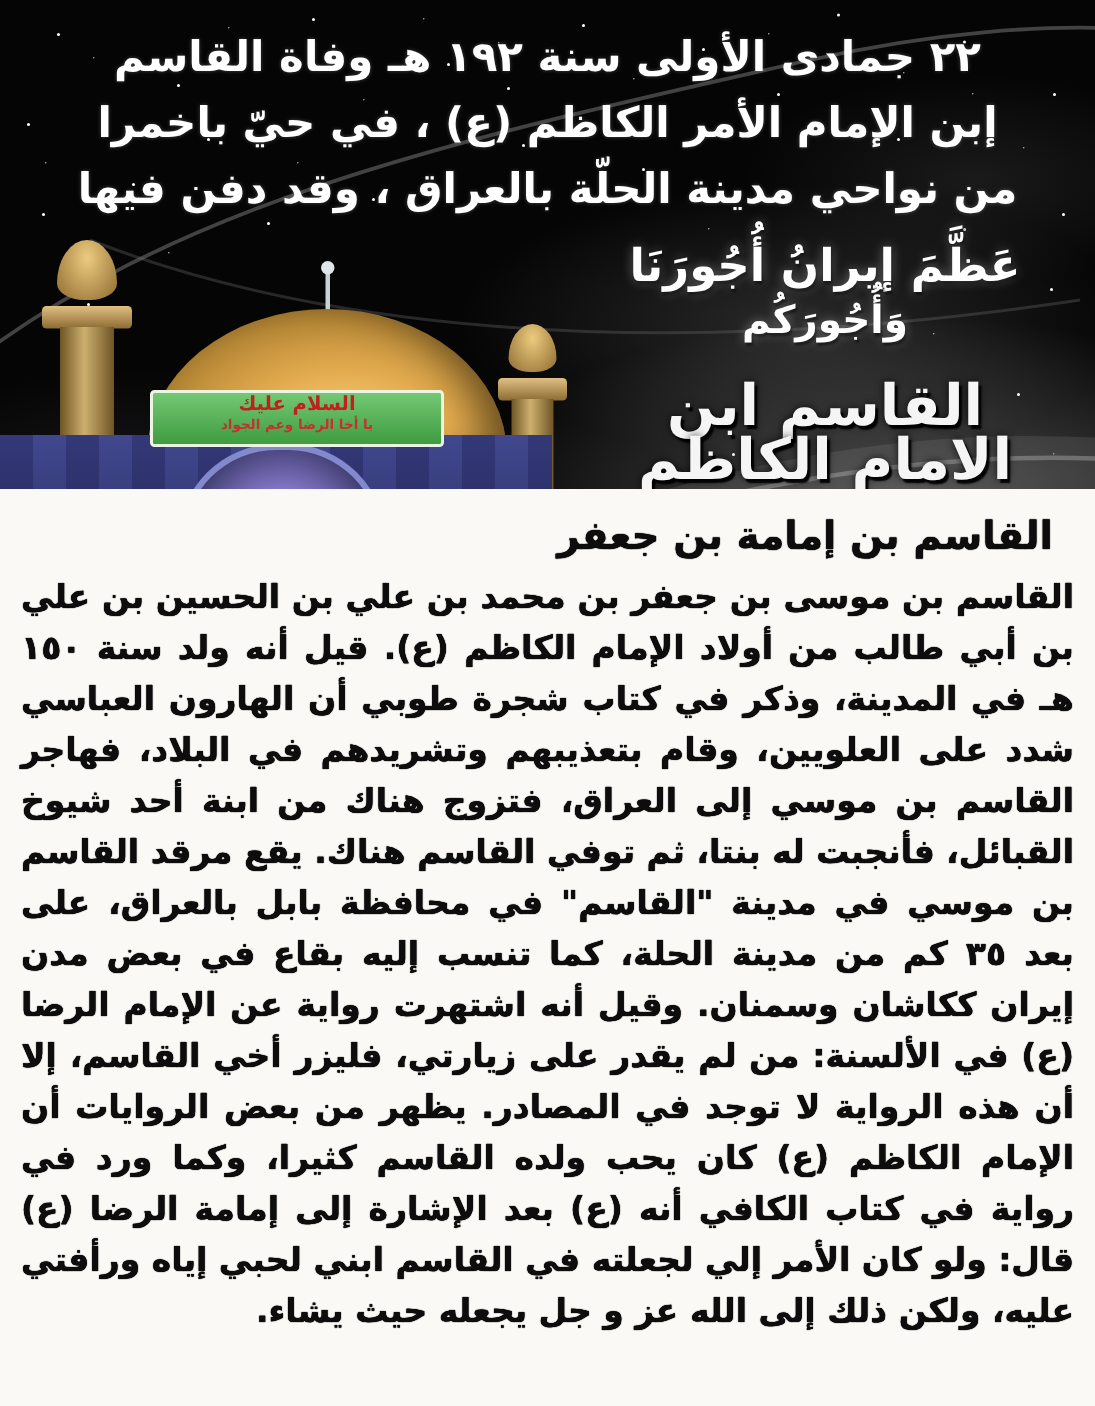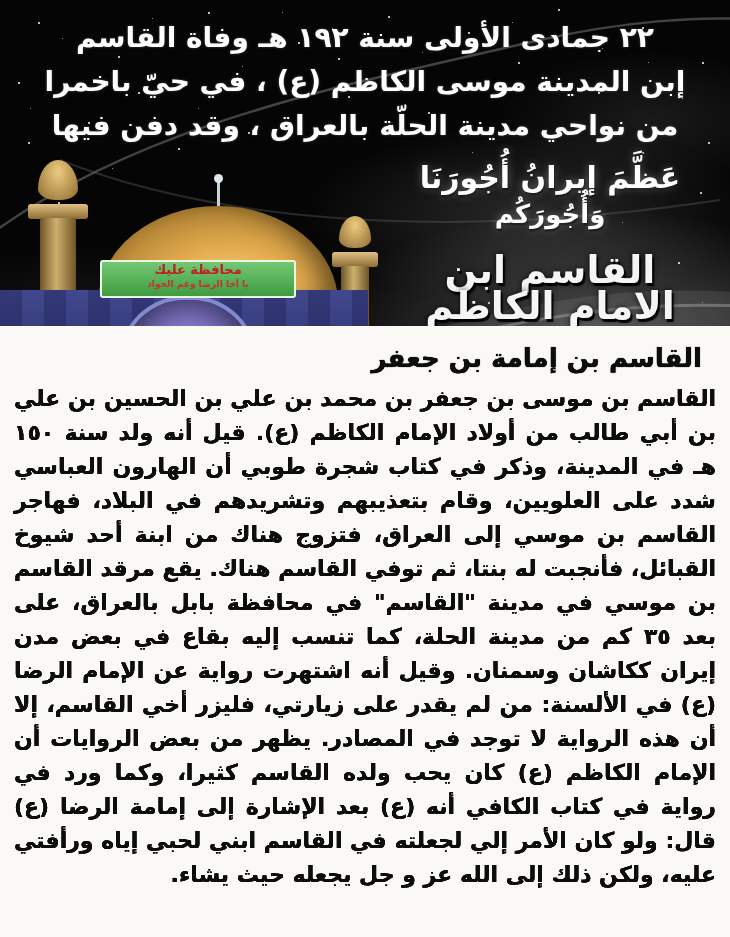--- a/index.html
+++ b/index.html
@@ -88,21 +88,21 @@
     <div class="stars2"></div>
     <svg class="swirls" width="730" height="378" viewBox="0 0 730 378">
       <path d="M-30,250 C120,130 320,90 540,40 C620,22 700,15 760,20" stroke="#8d8d8d" stroke-width="2.5" opacity="0.45" fill="none"></path>
       <path d="M60,160 C200,215 420,245 720,200" stroke="#6a6a6a" stroke-width="2" opacity="0.35" fill="none"></path>
       <path d="M330,390 C480,330 620,302 770,318" stroke="#a0a0a0" stroke-width="46" opacity="0.16" fill="none"></path>
       <path d="M300,385 C470,322 630,296 770,308" stroke="#c8c8c8" stroke-width="3" opacity="0.35" fill="none"></path>
     </svg>
 
     <div class="hero-date" dir="rtl">
       <div>٢٢ جمادى الأولى سنة ١٩٢ هـ وفاة القاسم</div>
-      <div>إبن المدينة موسى الكاظم (ع) ، في حيّ باخمرا</div>
+      <div>إبن الإمام الأمر الكاظم (ع) ، في حيّ باخمرا</div>
       <div>من نواحي مدينة الحلّة بالعراق ، وقد دفن فيها</div>
     </div>
 
     <div class="shrine">
       <div class="minaret m-left">
         <div class="m-cap"></div>
         <div class="m-balcony"></div>
         <div class="m-shaft"></div>
       </div>
       <div class="minaret m-right">
@@ -110,21 +110,21 @@
         <div class="m-balcony"></div>
         <div class="m-shaft"></div>
       </div>
       <div class="finial"></div>
       <div class="dome"></div>
       <div class="facade">
         <div class="iwan"></div>
         <div class="lights"></div>
       </div>
       <div class="banner" dir="rtl">
-        <div class="b1">محافظة عليك</div>
+        <div class="b1">السلام عليك</div>
         <div class="b2">يا أخا الرضا وعم الجواد</div>
       </div>
     </div>
 
     <div class="callig" dir="rtl">
       <div class="dua">
         <div class="d1">عَظَّمَ إيرانُ أُجُورَنَا</div>
         <div class="d2">وَأُجُورَكُم</div>
       </div>
       <div class="big-title">

